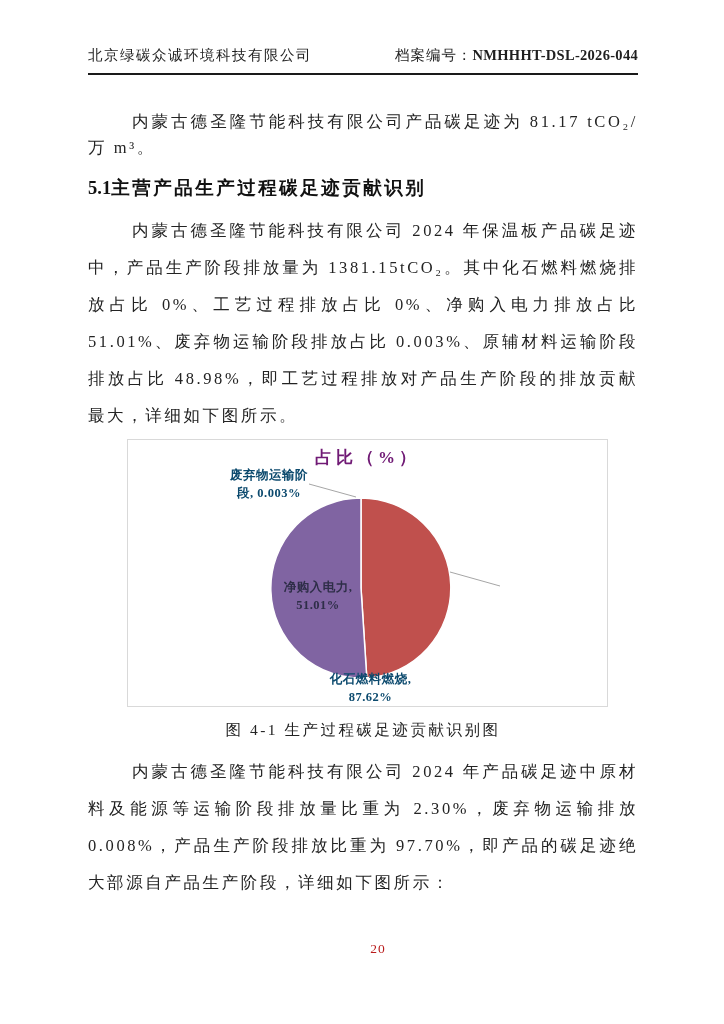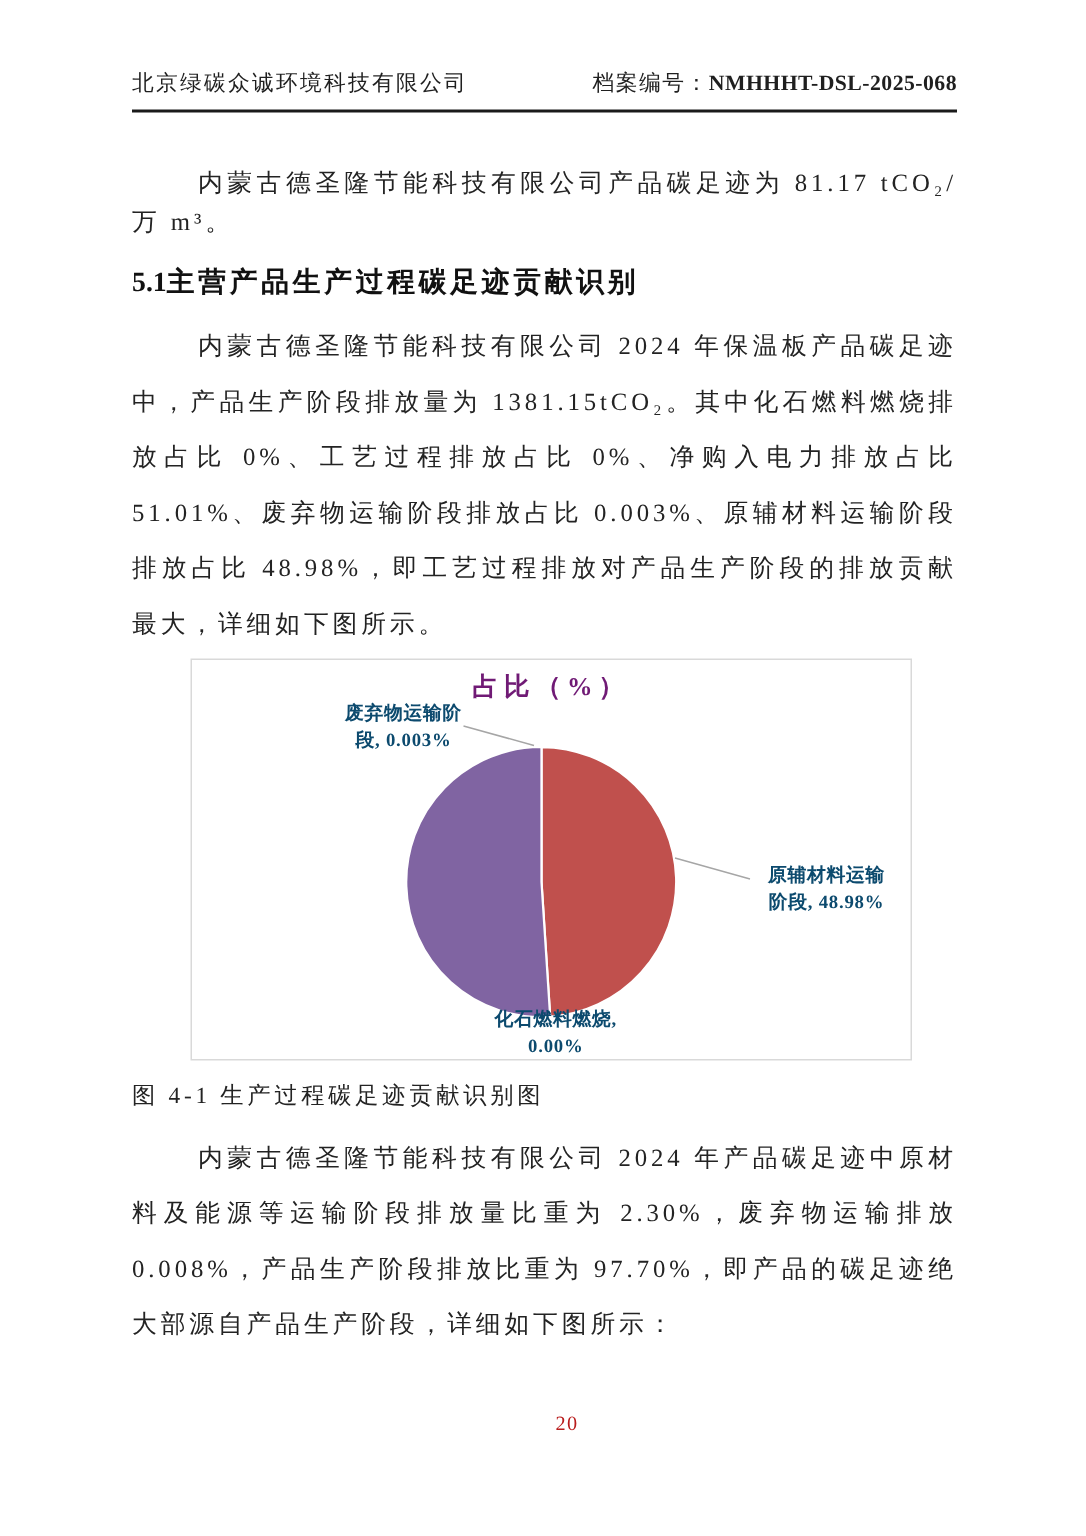--- a/index.html
+++ b/index.html
@@ -43,37 +43,37 @@
   .plabel{
     position:absolute;font-size:12.5px;line-height:17.5px;font-weight:600;
     color:#0c4a6e;text-align:center;letter-spacing:0.5px;
   }
   .lbl-waste{left:72px;top:27px;width:138px;}
   .lbl-elec{left:130px;top:139px;width:120px;color:#2e2e48;}
   .lbl-raw{left:368px;top:135px;width:110px;}
   .lbl-fossil{left:180px;top:231px;width:125px;}
 
   .caption{
-    margin:13px 0 0;font-size:15.5px;letter-spacing:2.5px;color:#232323;
+    margin:13px 0 0;text-align:center;font-size:15.5px;letter-spacing:2.5px;color:#232323;
   }
 
   .page-number{
     position:absolute;top:941px;left:0;width:100%;text-align:center;
     font-size:13.5px;letter-spacing:1px;color:#b91c1c;
   }
 </style>
 </head>
 <body>
 
 <div class="page">
   <div class="content">
 
     <div class="header">
       <span>北京绿碳众诚环境科技有限公司</span>
-      <span class="doc-no"><span>档案编号：</span><b>NMHHHT-DSL-2025-068</b></span>
+      <span class="doc-no"><span>档案编号：</span><b>NMHHHT-DSL-2026-044</b></span>
     </div>
 
     <p class="body-text intro">内蒙古德圣隆节能科技有限公司产品碳足迹为 81.17 tCO₂/万 m³。</p>
 
     <h2 class="section-heading">
       <span class="sec-num">5.1</span><span>主营产品生产过程碳足迹贡献识别</span>
     </h2>
 
     <p class="body-text indent">内蒙古德圣隆节能科技有限公司 2024 年保温板产品碳足迹中，产品生产阶段排放量为 1381.15tCO₂。其中化石燃料燃烧排放占比 0%、工艺过程排放占比 0%、净购入电力排放占比 51.01%、废弃物运输阶段排放占比 0.003%、原辅材料运输阶段排放占比 48.98%，即工艺过程排放对产品生产阶段的排放贡献最大，详细如下图所示。</p>
 
@@ -85,29 +85,29 @@
         <path d="M233,148 L238.8,237.8 A90,90 0 1 1 233,58 Z" stroke="#ffffff" stroke-width="1.5" stroke-linejoin="round" fill="#8064A2"></path>
         <polyline points="181,44 228,57" fill="none" stroke="#a6a6a6" stroke-width="1"></polyline>
         <polyline points="322,132 372,146" fill="none" stroke="#a6a6a6" stroke-width="1"></polyline>
       </svg>
 
       <div class="plabel lbl-waste">
         <div>废弃物运输阶</div>
         <div>段, 0.003%</div>
       </div>
 
+      <div class="plabel lbl-elec">
+        <div>净购入电力,</div>
+        <div>51.01%</div>
+      </div>
 
-      <div class="plabel lbl-raw">
-        <div>原辅材料运输</div>
-        <div>阶段, 48.98%</div>
-      </div>
 
       <div class="plabel lbl-fossil">
         <div>化石燃料燃烧,</div>
-        <div>0.00%</div>
+        <div>87.62%</div>
       </div>
     </figure>
 
     <div class="caption">图 4-1 生产过程碳足迹贡献识别图</div>
 
 
     <p class="body-text indent">内蒙古德圣隆节能科技有限公司 2024 年产品碳足迹中原材料及能源等运输阶段排放量比重为 2.30%，废弃物运输排放 0.008%，产品生产阶段排放比重为 97.70%，即产品的碳足迹绝大部源自产品生产阶段，详细如下图所示：</p>
 
   </div>
 

